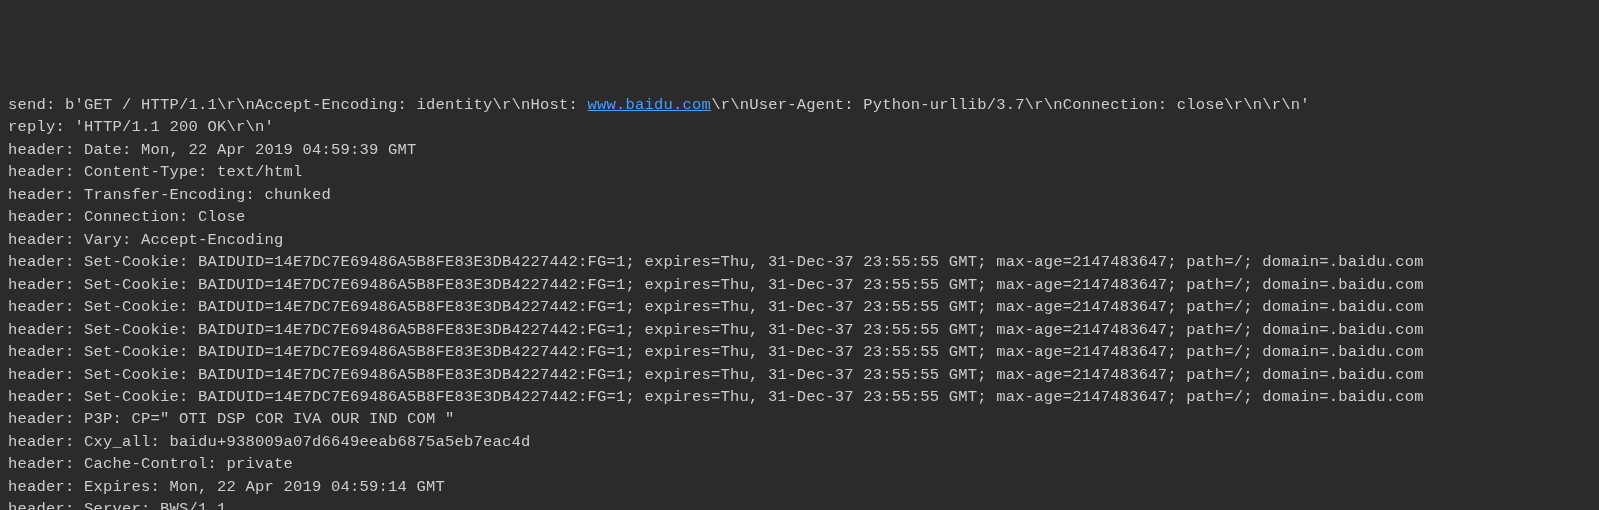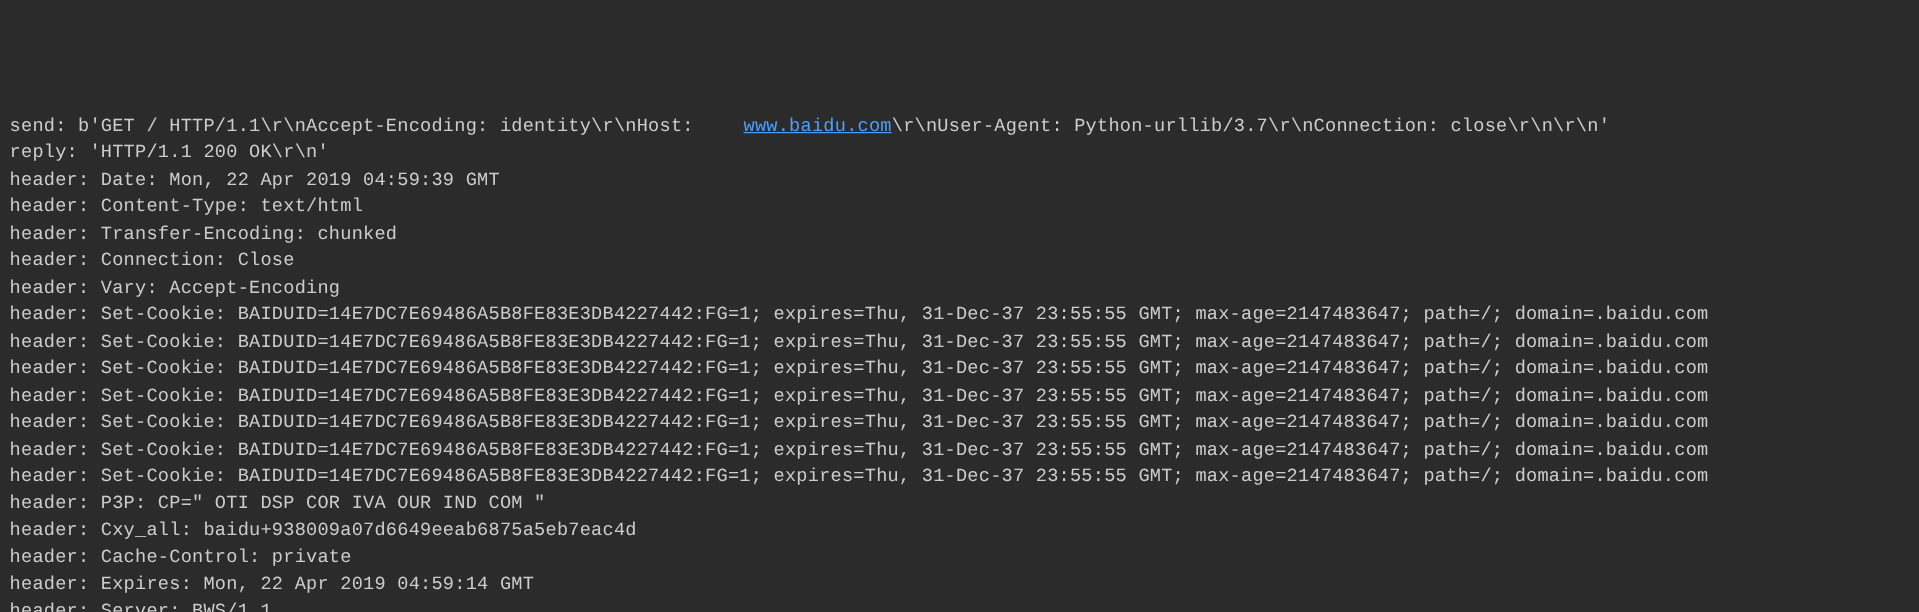--- a/index.html
+++ b/index.html
@@ -21,21 +21,20 @@
     }
     .terminal-output {
       display: block;
     }
     .line {
       display: block;
     }
     .url-link {
       color: #4a9eff;
       text-decoration: underline;
-      margin-left: 32px;
     }
   </style>
 </head>
 <body>
 
 
 
 <div class="terminal-output"><div class="line"><span>send: b'GET / HTTP/1.1\r\nAccept-Encoding: identity\r\nHost: </span><a class="url-link">www.baidu.com</a><span>\r\nUser-Agent: Python-urllib/3.7\r\nConnection: close\r\n\r\n'</span></div><div class="line">reply: 'HTTP/1.1 200 OK\r\n'</div><div class="line">header: Date: Mon, 22 Apr 2019 04:59:39 GMT</div><div class="line">header: Content-Type: text/html</div><div class="line">header: Transfer-Encoding: chunked</div><div class="line">header: Connection: Close</div><div class="line">header: Vary: Accept-Encoding</div><div class="line">header: Set-Cookie: BAIDUID=14E7DC7E69486A5B8FE83E3DB4227442:FG=1; expires=Thu, 31-Dec-37 23:55:55 GMT; max-age=2147483647; path=/; domain=.baidu.com</div><div class="line">header: Set-Cookie: BAIDUID=14E7DC7E69486A5B8FE83E3DB4227442:FG=1; expires=Thu, 31-Dec-37 23:55:55 GMT; max-age=2147483647; path=/; domain=.baidu.com</div><div class="line">header: Set-Cookie: BAIDUID=14E7DC7E69486A5B8FE83E3DB4227442:FG=1; expires=Thu, 31-Dec-37 23:55:55 GMT; max-age=2147483647; path=/; domain=.baidu.com</div><div class="line">header: Set-Cookie: BAIDUID=14E7DC7E69486A5B8FE83E3DB4227442:FG=1; expires=Thu, 31-Dec-37 23:55:55 GMT; max-age=2147483647; path=/; domain=.baidu.com</div><div class="line">header: Set-Cookie: BAIDUID=14E7DC7E69486A5B8FE83E3DB4227442:FG=1; expires=Thu, 31-Dec-37 23:55:55 GMT; max-age=2147483647; path=/; domain=.baidu.com</div><div class="line">header: Set-Cookie: BAIDUID=14E7DC7E69486A5B8FE83E3DB4227442:FG=1; expires=Thu, 31-Dec-37 23:55:55 GMT; max-age=2147483647; path=/; domain=.baidu.com</div><div class="line">header: Set-Cookie: BAIDUID=14E7DC7E69486A5B8FE83E3DB4227442:FG=1; expires=Thu, 31-Dec-37 23:55:55 GMT; max-age=2147483647; path=/; domain=.baidu.com</div><div class="line">header: P3P: CP=" OTI DSP COR IVA OUR IND COM "</div><div class="line">header: Cxy_all: baidu+938009a07d6649eeab6875a5eb7eac4d</div><div class="line">header: Cache-Control: private</div><div class="line">header: Expires: Mon, 22 Apr 2019 04:59:14 GMT</div><div class="line">header: Server: BWS/1.1</div></div>
 
 

